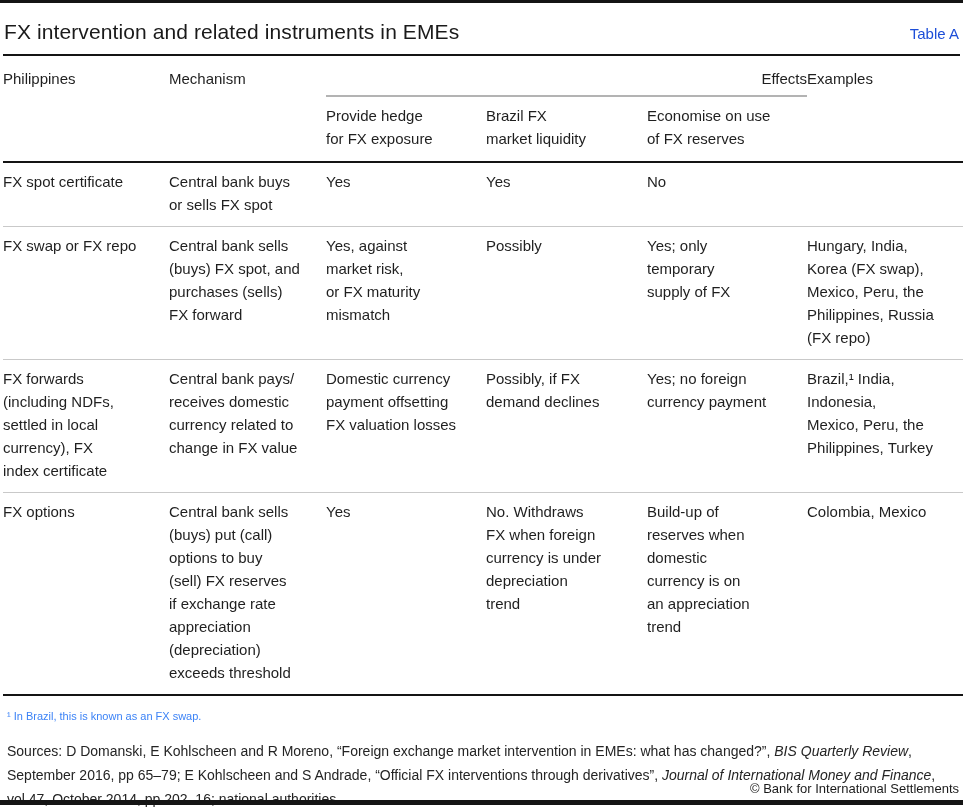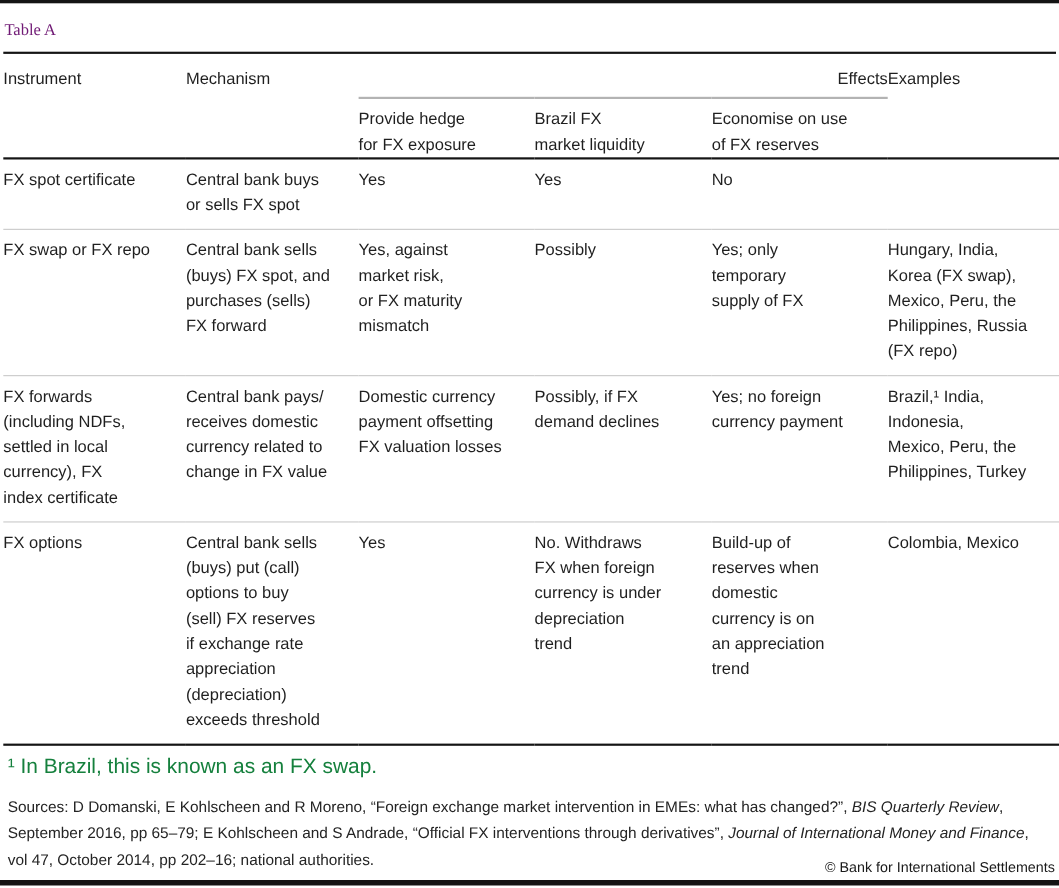--- a/index.html
+++ b/index.html
@@ -13,82 +13,83 @@
   }
   .top-rule { height:3px; background:#141414; }
   .inner { padding:0 3px; }
 
   .title-row {
     display:flex; justify-content:space-between; align-items:baseline;
     padding:17px 1px 10px 1px;
     border-bottom:2px solid #141414;
   }
   .page-title { font-size:21px; font-weight:normal; color:#1a1a1a; letter-spacing:0.1px; }
-  .table-label { font-size:15px; color:#701a75;font-family:Liberation Serif, serif; }
+  .table-label { font-size:15px; color:#1d4ed8; }
 
   table { width:100%; border-collapse:collapse; table-layout:fixed; }
   col.c1 { width:166px; } col.c2 { width:157px; } col.c3 { width:160px; }
   col.c4 { width:161px; } col.c5 { width:160px; } col.c6 { width:156px; }
 
   th, td {
     font-weight:normal; text-align:left; vertical-align:top;
     font-size:15px; line-height:23px;
     white-space:pre-line;
     padding-right:26px;
   }
   th:last-child, td:last-child { padding-right:4px; }
 
   thead tr.h1 th { padding-top:11px; }
   th.effects-span {
     text-align:right; padding-right:0; padding-bottom:5px;
     border-bottom:2px solid #b3b3b3;
   }
-  thead tr.h2 th { padding-top:7px; }
+  thead tr.h2 th { padding-top:7px; padding-bottom:11px; }
   thead { border-bottom:2px solid #141414; }
 
   tbody td { padding-top:7px; padding-bottom:10px; }
   tbody tr + tr { border-top:1px solid #c9c9c9; }
   tbody { border-bottom:2px solid #141414; }
 
-  .footnote { padding:10px 4px 0 4px; font-size:19px; line-height:20px; color:#15803d; }
+  .footnote { padding:10px 4px 0 4px; font-size:11px; line-height:20px; color:#3b82f6; }
   .sources  { padding:13px 4px 0 4px; font-size:14px;  line-height:24px;  color:#242424; }
   .sources .italic { font-style:italic; }
 
   .copyright {
     position:absolute; right:4px; bottom:11px;
     font-size:13px; color:#1a1a1a;
   }
   .bottom-rule {
     position:absolute; left:0; bottom:2px;
     width:100%; height:5px; background:#141414;
   }
 </style>
 </head>
 <body>
 
 <div class="top-rule"></div>
 
 <div class="inner">
 
   <div class="title-row">
+    <span class="page-title">FX intervention and related instruments in EMEs</span>
     <span class="table-label">Table A</span>
   </div>
 
   <table>
     <colgroup>
       <col class="c1">
         <col class="c2">
         <col class="c3">
         <col class="c4">
         <col class="c5">
         <col class="c6">
     </colgroup>
     <thead>
       <tr class="h1">
-        <th rowspan="2">Instrument</th>
+        <th rowspan="2">Philippines</th>
         <th rowspan="2">Mechanism</th>
         <th colspan="3" class="effects-span">Effects</th>
         <th rowspan="2">Examples</th>
       </tr>
       <tr class="h2">
         <th>Provide hedge
 for FX exposure</th>
         <th>Brazil FX
 market liquidity</th>
         <th>Economise on use

